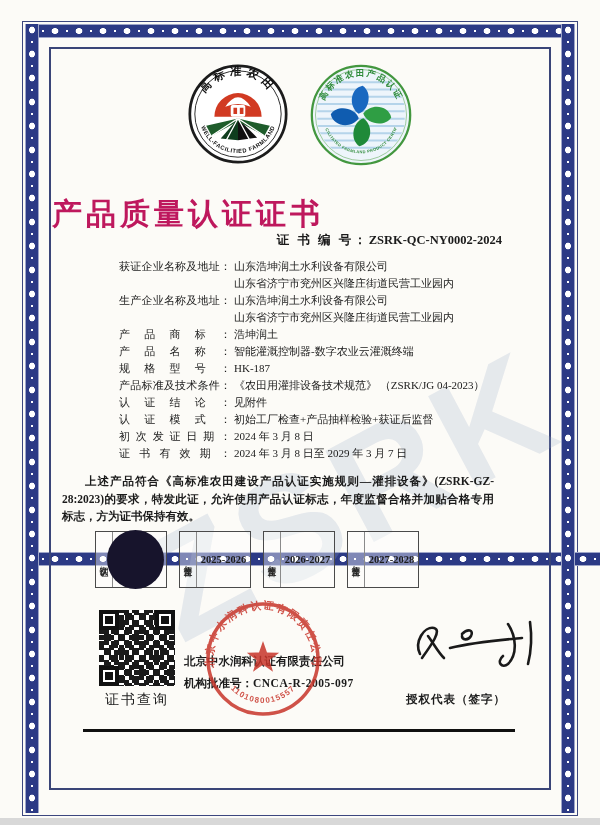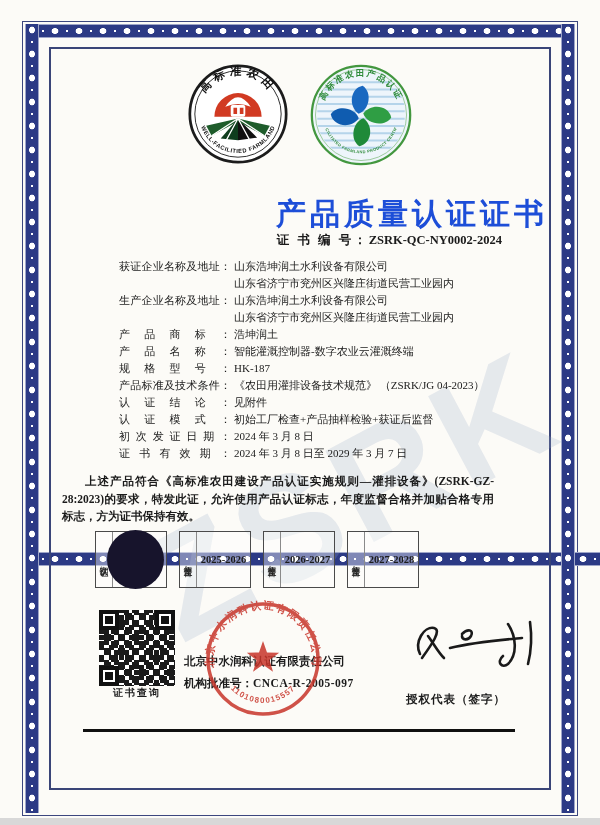--- a/index.html
+++ b/index.html
@@ -23,22 +23,22 @@
   .inner-rect{position:absolute;left:49px;right:49px;top:47px;bottom:35px;border:2px solid #3a4578;}
   .scan-edge{position:absolute;left:0;right:0;bottom:0;height:7px;background:#d8d8d8;}
 
   .content{position:absolute;left:52px;top:52px;width:496px;height:735px;}
   .watermark{position:absolute;left:70px;top:480px;font-size:150px;line-height:1;font-weight:bold;
     font-family:"Liberation Sans",sans-serif;color:rgba(150,168,200,.22);letter-spacing:8px;
     transform:rotate(-28deg);transform-origin:0 0;pointer-events:none;}
 
   .logos{position:absolute;top:12px;left:0;width:100%;display:flex;justify-content:center;gap:22px;}
 
-  .title{position:absolute;top:142px;left:0;width:100%;margin:0;text-align:right;
-    font-family:"Liberation Sans",sans-serif;font-size:30px;font-weight:bold;letter-spacing:4px;color:#1d4ed8;}
+  .title{position:absolute;top:142px;left:0;width:100%;margin:0;text-align:left;
+    font-family:"Liberation Sans",sans-serif;font-size:30px;font-weight:bold;letter-spacing:4px;color:#be185d;}
   .cert-no{position:absolute;top:180px;right:46px;font-size:12.5px;font-weight:bold;}
   .cert-no .cn-lab{letter-spacing:2.5px;}
 
   .details{position:absolute;top:206px;left:67px;right:26px;font-size:11px;font-weight:normal;line-height:17px;}
   .row{display:flex;}
   .lab{flex:0 0 112px;text-align:justify;text-align-last:justify;}
   .val{margin-left:3px;}
 
   .statement{position:absolute;top:421px;left:10px;right:54px;margin:0;font-size:11.5px;font-weight:bold;
     line-height:17.5px;text-align:justify;text-indent:2em;}
@@ -51,21 +51,21 @@
   .black-seal{position:absolute;left:11px;top:-2px;width:57px;height:59px;border-radius:50%;background:#17142c;}
 
   .bottom{position:absolute;top:552px;left:0;width:100%;height:150px;}
   .qr-wrap{position:absolute;left:46px;top:6px;width:78px;text-align:center;}
   .qr{position:relative;width:76px;height:76px;margin:0 auto;
     background:repeating-conic-gradient(#1a1a1a 0% 25%, transparent 0% 50%) 0 0/10px 10px,
                repeating-conic-gradient(#1a1a1a 0% 25%, transparent 0% 50%) 5px 3px/14px 14px,#fff;}
   .finder{position:absolute;width:20px;height:20px;background:#fff;border:4px solid #111;box-sizing:border-box;}
   .finder::after{content:"";position:absolute;inset:2px;background:#111;}
   .f-tl{left:0;top:0}.f-tr{right:0;top:0}.f-bl{left:0;bottom:0}
-  .qr-cap{font-size:10px;font-weight:bold;letter-spacing:2px;}
+  .qr-cap{margin-top:5px;font-size:14px;font-weight:normal;letter-spacing:2px;}
   .issuer-text{position:absolute;left:132px;top:46px;font-size:11.5px;font-weight:bold;line-height:22px;}
   .appr{letter-spacing:.5px;}
   .stamp{position:absolute;left:152px;top:-4px;width:118px;height:118px;opacity:.85;}
   .sig{position:absolute;left:352px;top:10px;width:140px;height:58px;}
   .sig-cap{position:absolute;left:324px;top:88px;width:160px;text-align:center;font-size:11.5px;
     font-weight:bold;letter-spacing:1px;}
 
   .sep{position:absolute;top:677px;left:31px;width:432px;height:2.5px;background:#101010;}
   .footer1,.footer2{position:absolute;left:0;width:100%;text-align:center;font-size:12px;font-weight:bold;}
   .footer1{top:690px}.footer2{top:714px}

